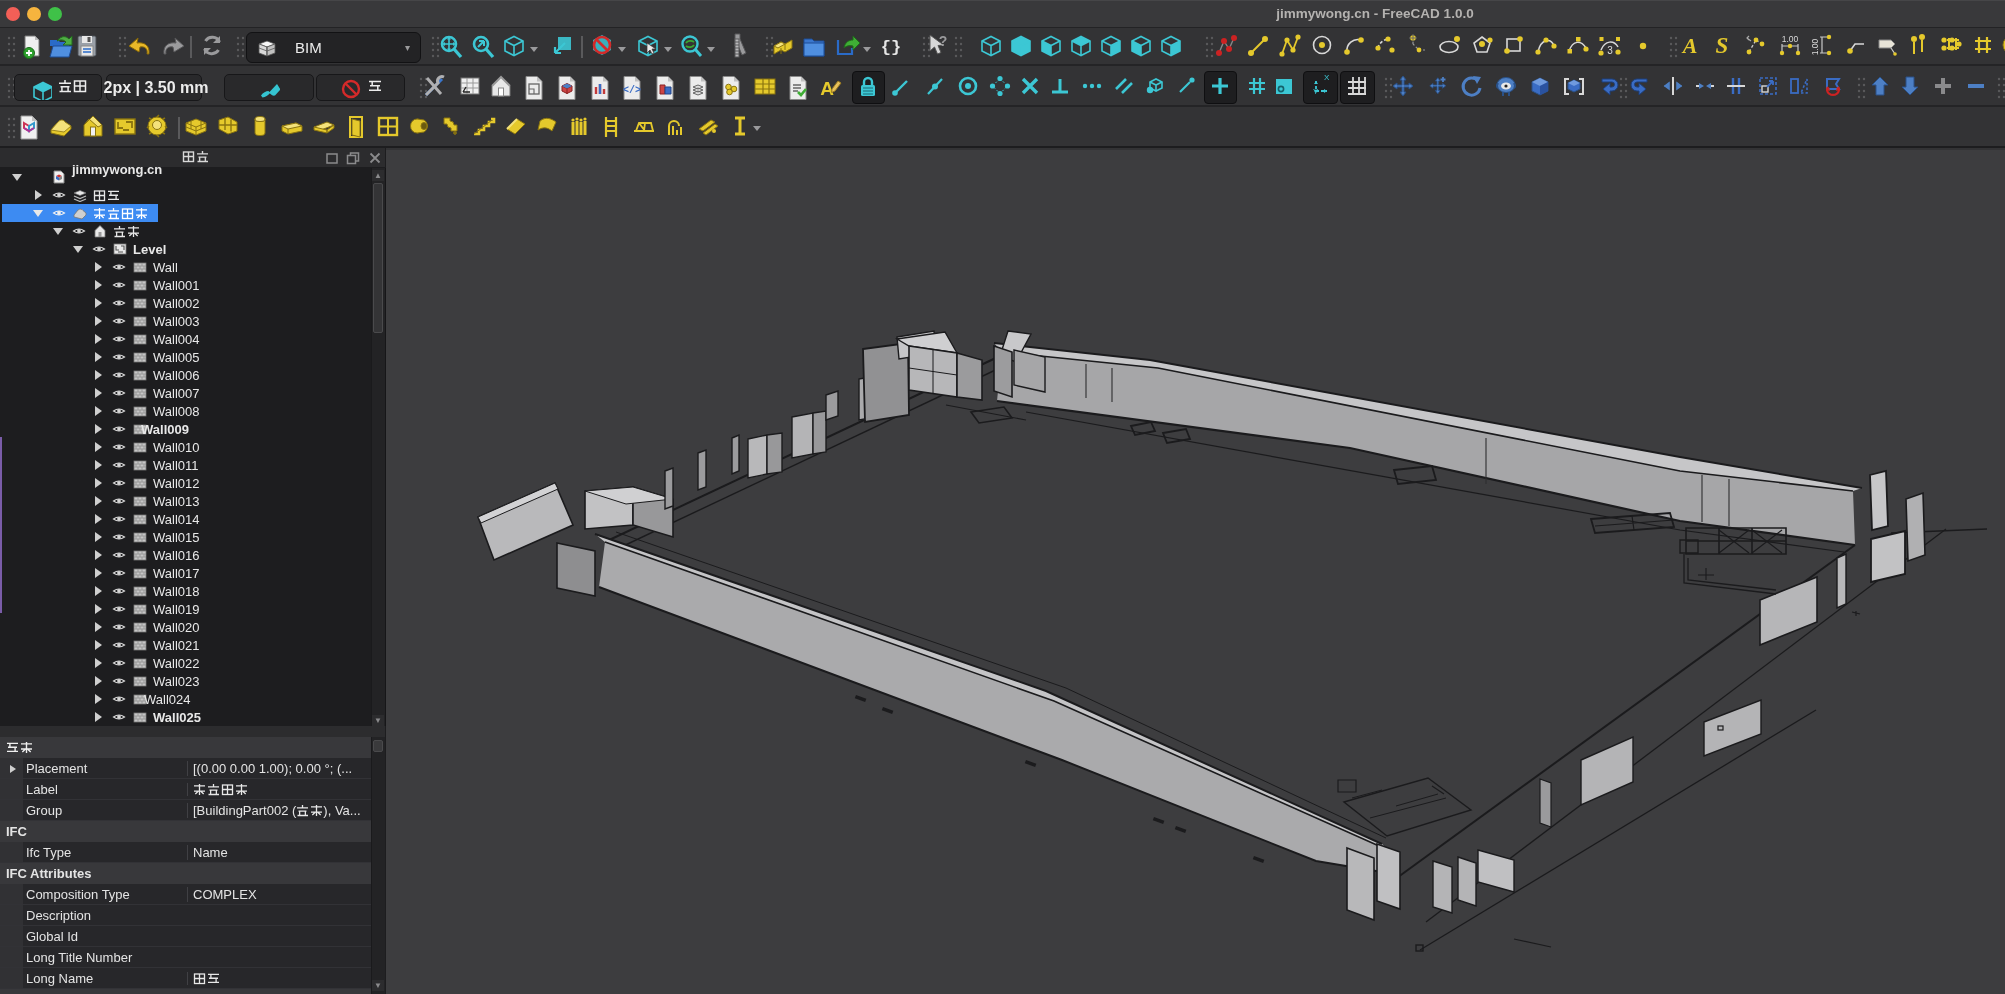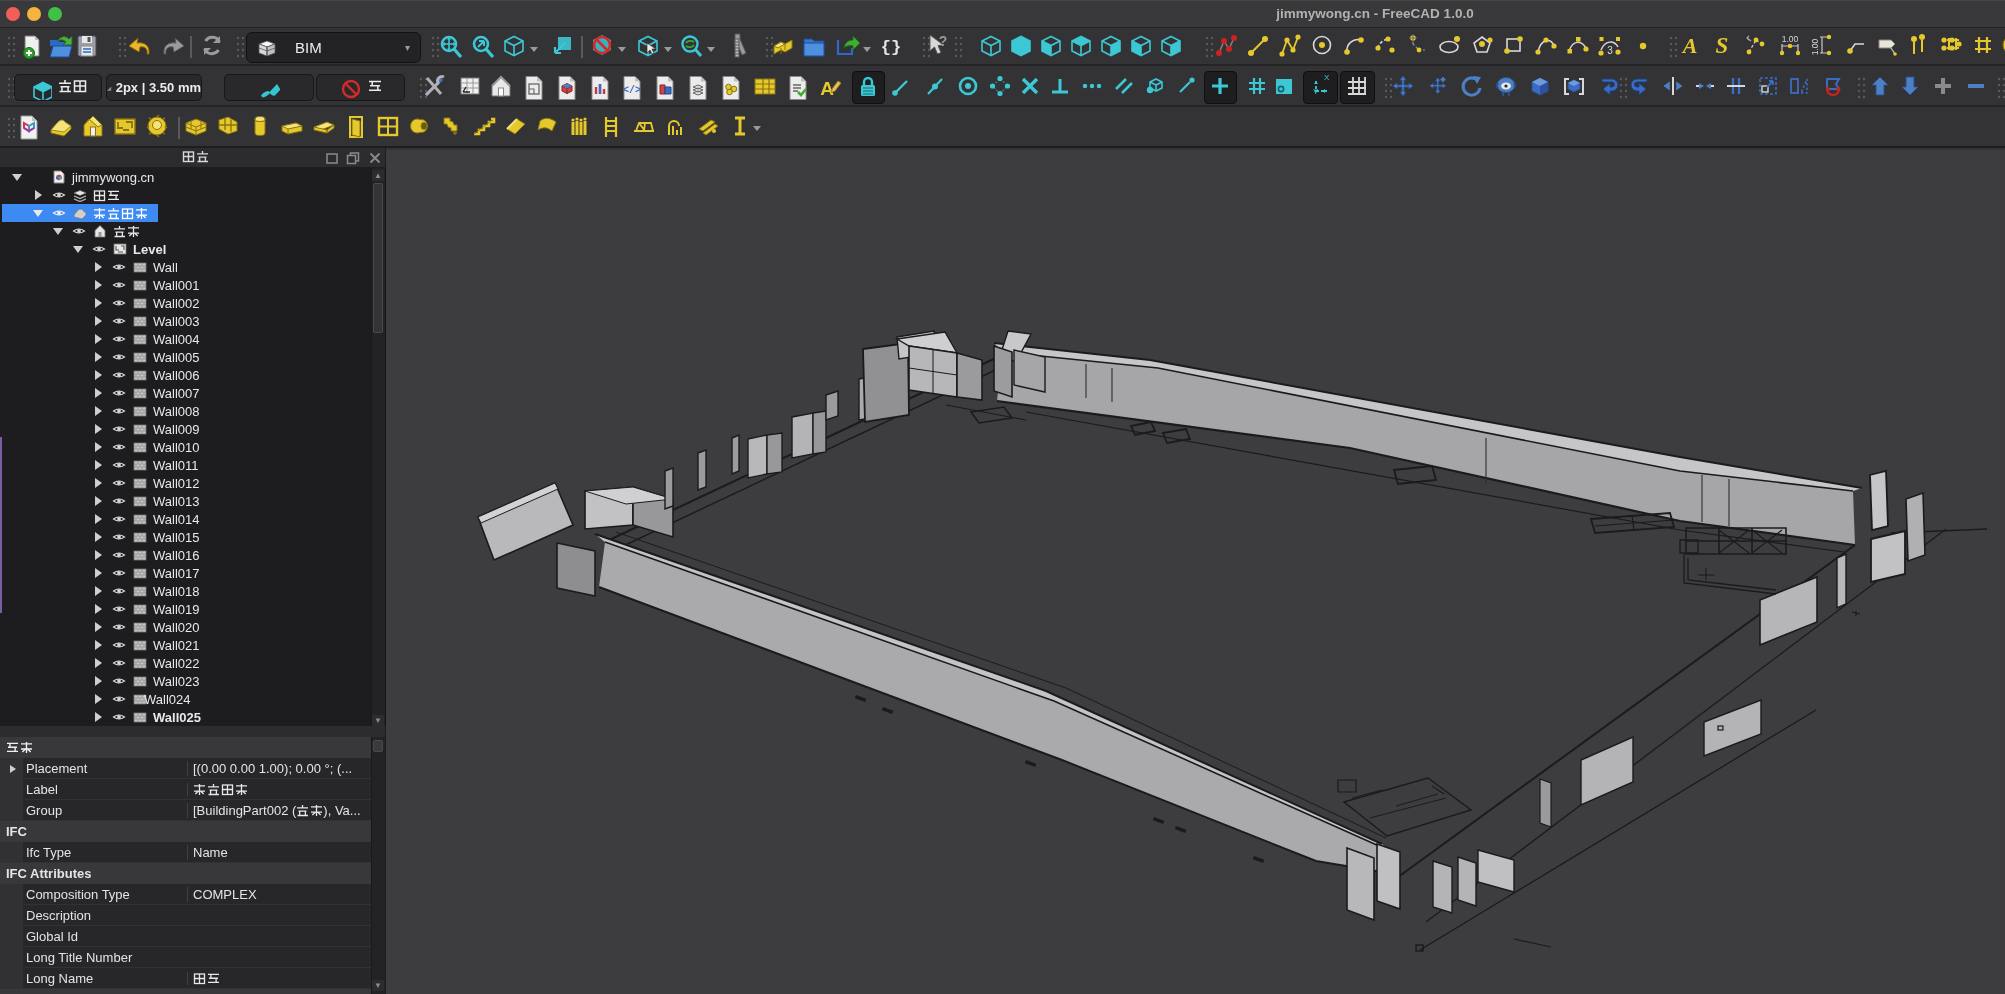--- a/index.html
+++ b/index.html
@@ -462,21 +462,21 @@
       <span><span style="display:inline-flex;gap:1px">
           <svg width="14" height="14" viewBox="0 0 14 14" style="vertical-align:-2px">
             <path d="M7.0 1 V4.2 M1 4.2 H13 M2.5 7.700000000000001 H11.5 M1.5 12.5 H13 M3.9200000000000004 7.700000000000001 V12 M10.08 7.700000000000001 V12" stroke="#ececec" stroke-width="1.5" fill="none"></path>
           </svg>
           <svg width="14" height="14" viewBox="0 0 14 14" style="vertical-align:-2px">
             <rect x="1.5" y="2" width="11" height="10.5" stroke="#ececec" stroke-width="1.5" fill="none"></rect>
             <path d="M1.5 7.0 H12.5 M7.0 2 V12.5" stroke="#ececec" stroke-width="1.5"></path>
           </svg>
         </span></span>
     </div>
-    <div class="tbtn" style="left:106px;top:74px;width:96px;height:27px;font-size:13px;white-space:nowrap;gap:4px">
+    <div class="tbtn" style="left:106px;top:74px;width:96px;height:27px;font-size:16px;white-space:nowrap;gap:4px">
       <svg style="position:relative;top:1px" width="18" height="18" viewBox="0 0 18 18">
         <path d="M2 16 L16 2 V16Z" fill="#8a8a8c"></path>
         <path d="M2 16 L16 2" stroke="#ccc" stroke-width="2"></path>
       </svg>
       <span>2px | 3.50 mm</span>
     </div>
     <div class="tbtn" style="left:224px;top:74px;width:90px;height:27px">
       <svg style="position:relative;top:1px" width="22" height="22" viewBox="0 0 22 22">
         <path d="M3 17.5 c2-3 5-4.5 7.5-4.5 l1.5 2 c-2 2.5-4.5 4-7.5 4.5z M11 14.5 l8-8.5 3.5 5.5 -5.5 6 c-2 0.5-4-0.5-6-3z" fill="#35c4d1"></path>
       </svg>
@@ -848,21 +848,21 @@
     <div class="abs" style="left:0;top:168px;width:386px;height:558px;background:#1d1d1f;border-right:1px solid #161618"></div>
     <svg style="position:absolute;left:10px;top:170px" width="14" height="14" viewBox="0 0 14 14">
       <path d="M2 4 L12 4 L7 11Z" fill="#cfcfcf"></path>
     </svg>
     <svg style="position:absolute;left:52px;top:170px" width="14" height="14" viewBox="0 0 14 14">
       <path d="M2 1 h7 l3 3 v9 h-10z" fill="#f0f0f0" stroke="#888"></path>
       <path d="M4 6 l3-1.5 3 1.5 -3 1.5z" fill="#cc3333"></path>
       <path d="M4 6 v3 l3 1.5 v-3z" fill="#3a6cc4"></path>
       <path d="M10 6 v3 l-3 1.5 v-3z" fill="#888"></path>
     </svg>
-    <div class="trow" style="left:72px;top:168px;font-weight:normal">jimmywong.cn</div>
+    <div class="trow" style="left:72px;top:160px;font-weight:bold">jimmywong.cn</div>
     <svg style="position:absolute;left:31px;top:188px" width="14" height="14" viewBox="0 0 14 14">
       <path d="M4 2 L11 7 L4 12Z" fill="#cfcfcf"></path>
     </svg>
     <svg style="position:absolute;left:52px;top:188px" width="14" height="14" viewBox="0 0 14 14">
       <path d="M1.5 7 Q7 3 12.5 7 Q7 11 1.5 7Z" fill="none" stroke="#d8d8d8" stroke-width="1.2"></path>
       <circle cx="7" cy="7" r="1.9" fill="#d8d8d8"></circle>
     </svg>
     <svg style="position:absolute;left:73px;top:188px" width="14" height="14" viewBox="0 0 14 14">
       <path d="M1 5 l6-2.5 6 2.5 -6 2.5z" fill="#e8e8e8" stroke="#777" stroke-width="0.7"></path>
       <path d="M1 8 l6 2.5 6-2.5 M1 11 l6 2.5 6-2.5" fill="none" stroke="#bbb" stroke-width="1.2"></path>
@@ -1071,21 +1071,21 @@
     <svg style="position:absolute;left:112px;top:422px" width="14" height="14" viewBox="0 0 14 14">
       <path d="M1.5 7 Q7 3 12.5 7 Q7 11 1.5 7Z" fill="none" stroke="#d8d8d8" stroke-width="1.2"></path>
       <circle cx="7" cy="7" r="1.9" fill="#d8d8d8"></circle>
     </svg>
     <svg style="position:absolute;left:133px;top:422px" width="14" height="14" viewBox="0 0 14 14">
       <g stroke-width="0.8">
         <rect x="1" y="3" width="12" height="9" fill="#c6c6c6" stroke="#777"></rect>
         <path d="M1 6 h12 M1 9 h12 M5 3.2 v2.6 M9 3.2 v2.6 M3 6.2 v2.6 M7 6.2 v2.6 M11 6.2 v2.6 M5 9.2 v2.6 M9 9.2 v2.6" stroke="#8e8e8e" fill="none"></path>
       </g>
     </svg>
-    <div class="trow" style="left:153px;top:420px;font-weight:normal">Wall009</div>
+    <div class="trow" style="left:141px;top:420px;font-weight:bold">Wall009</div>
     <svg style="position:absolute;left:91px;top:440px" width="14" height="14" viewBox="0 0 14 14">
       <path d="M4 2 L11 7 L4 12Z" fill="#cfcfcf"></path>
     </svg>
     <svg style="position:absolute;left:112px;top:440px" width="14" height="14" viewBox="0 0 14 14">
       <path d="M1.5 7 Q7 3 12.5 7 Q7 11 1.5 7Z" fill="none" stroke="#d8d8d8" stroke-width="1.2"></path>
       <circle cx="7" cy="7" r="1.9" fill="#d8d8d8"></circle>
     </svg>
     <svg style="position:absolute;left:133px;top:440px" width="14" height="14" viewBox="0 0 14 14">
       <g stroke-width="0.8">
         <rect x="1" y="3" width="12" height="9" fill="#c6c6c6" stroke="#777"></rect>

